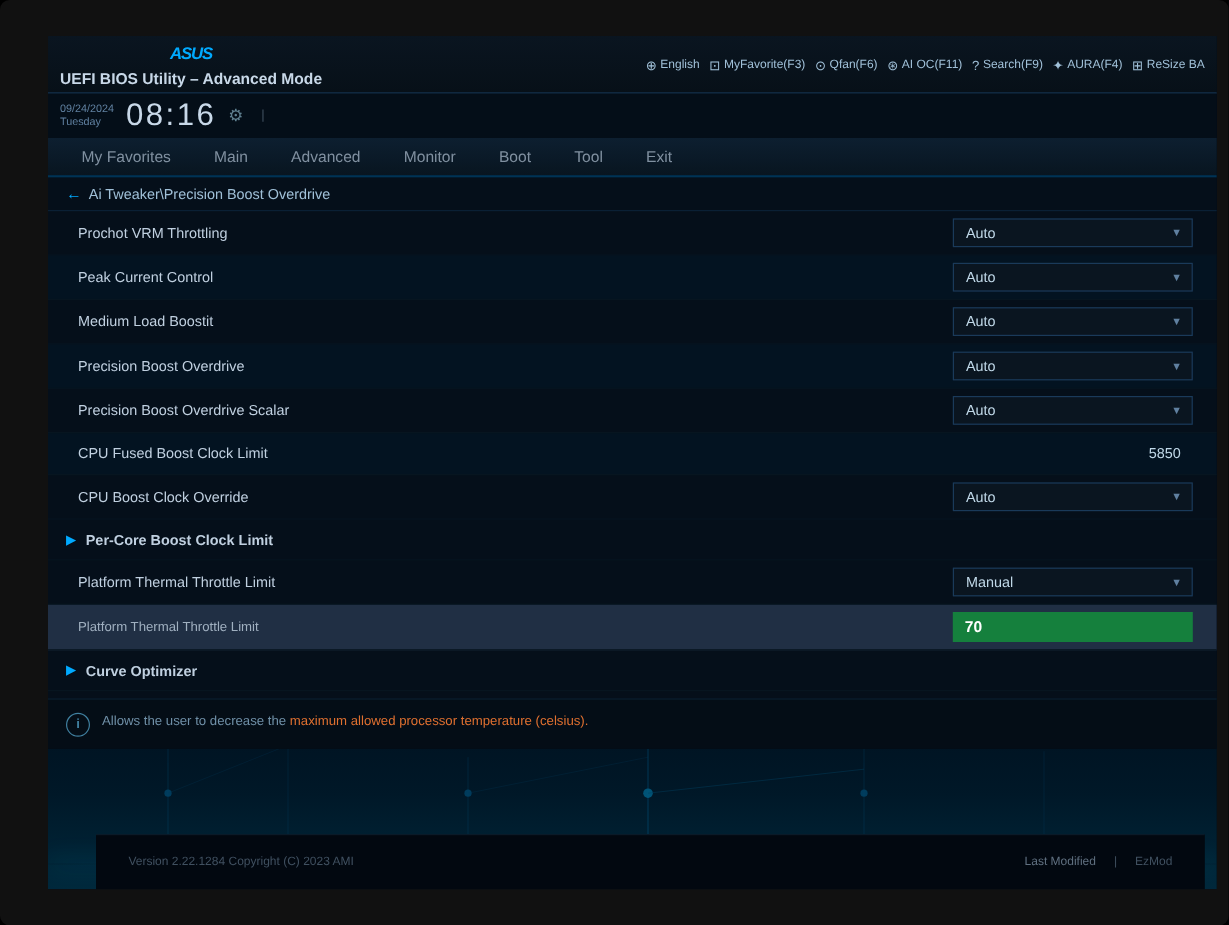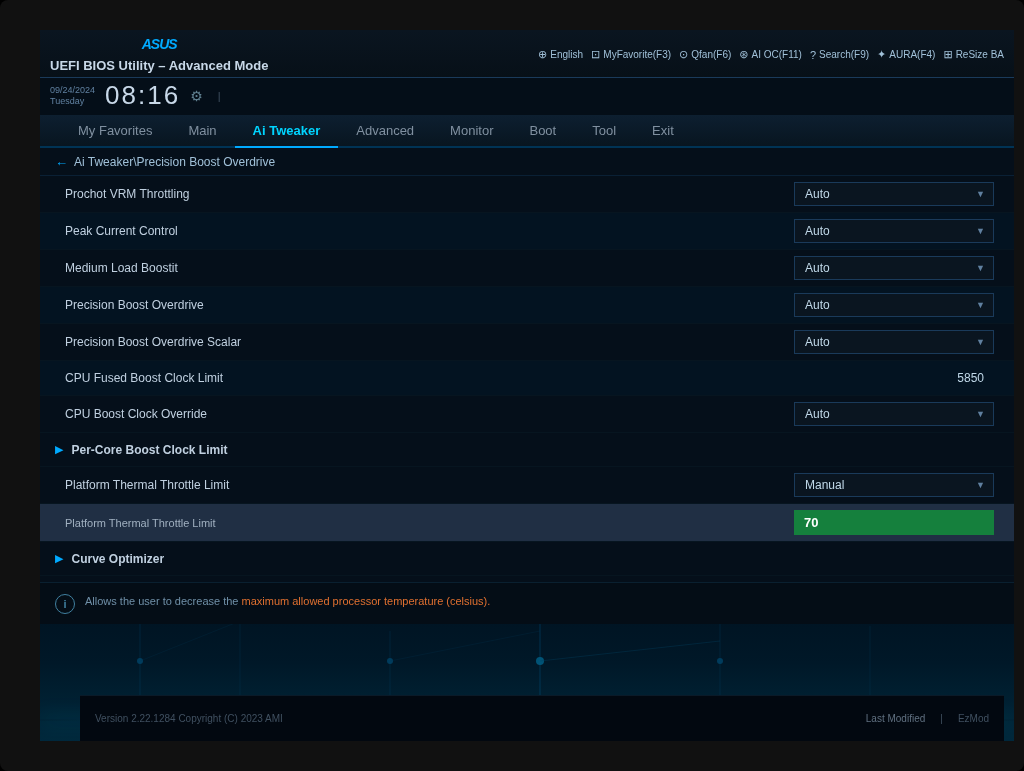--- a/index.html
+++ b/index.html
@@ -114,21 +114,21 @@
       color: #608090;
       font-size: 14px;
     }
 
     
     .nav-menu {
       background: linear-gradient(180deg, #0d1f30 0%, #081520 100%);
       display: flex;
       align-items: stretch;
       border-bottom: 2px solid #003355;
-      padding: 0 20px;
+      padding: 0 10px;
     }
     .nav-item {
       color: #8090a0;
       font-size: 13px;
       padding: 8px 18px;
       cursor: pointer;
       white-space: nowrap;
       display: flex;
       align-items: center;
     }
@@ -289,21 +289,21 @@
     .status-bar {
       position: absolute;
       bottom: 0;
       left: 40px;
       right: 10px;
       height: 46px;
       background: #020810;
       display: flex;
       align-items: center;
       justify-content: space-between;
-      padding: 0 15px;
+      padding: 0 27px;
       border-top: 1px solid #0a1a28;
     }
     .version-text {
       color: #405060;
       font-size: 10px;
     }
     .last-modified {
       color: #506070;
       font-size: 10px;
       display: flex;
@@ -402,21 +402,20 @@
 Tuesday</div>
       </div>
       <div class="time-text">08:16</div>
       <span class="gear-icon">⚙</span>
       <span style="color:#405060;font-size:11px;margin-left:5px;">|</span>
     </div>
 
     <div class="nav-menu">
       <div class="nav-item">My Favorites</div>
       <div class="nav-item">Main</div>
-      <div class="nav-item active">Ai Tweaker</div>
       <div class="nav-item">Advanced</div>
       <div class="nav-item">Monitor</div>
       <div class="nav-item">Boot</div>
       <div class="nav-item">Tool</div>
       <div class="nav-item">Exit</div>
     </div>
 
     <div class="content">
 
       <div class="breadcrumb">

